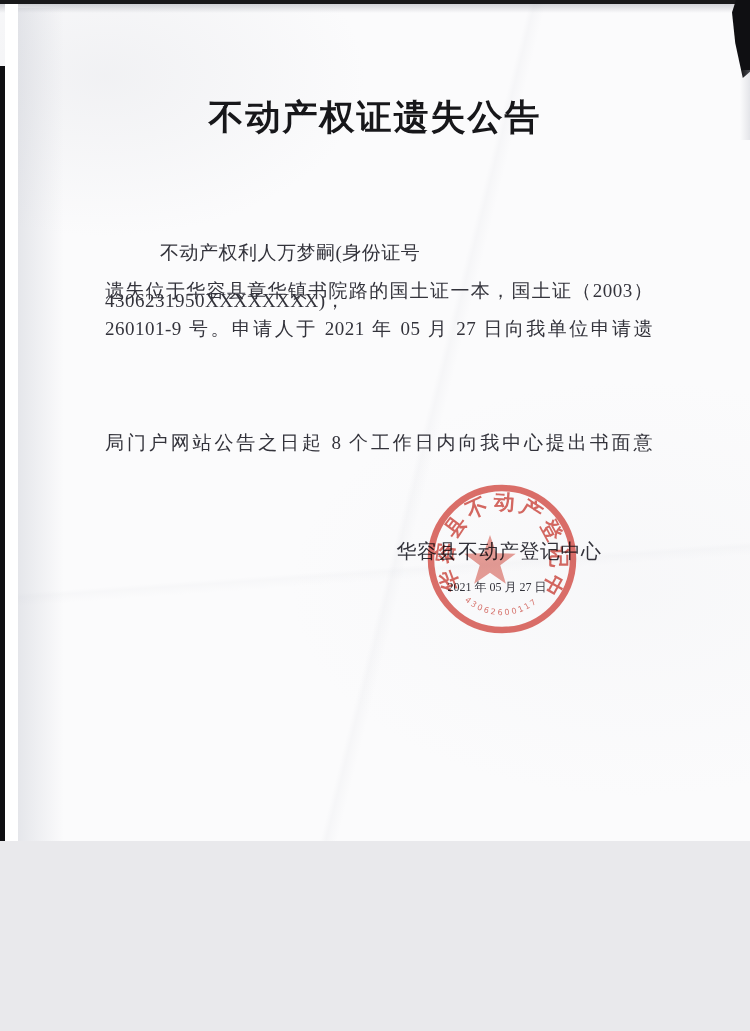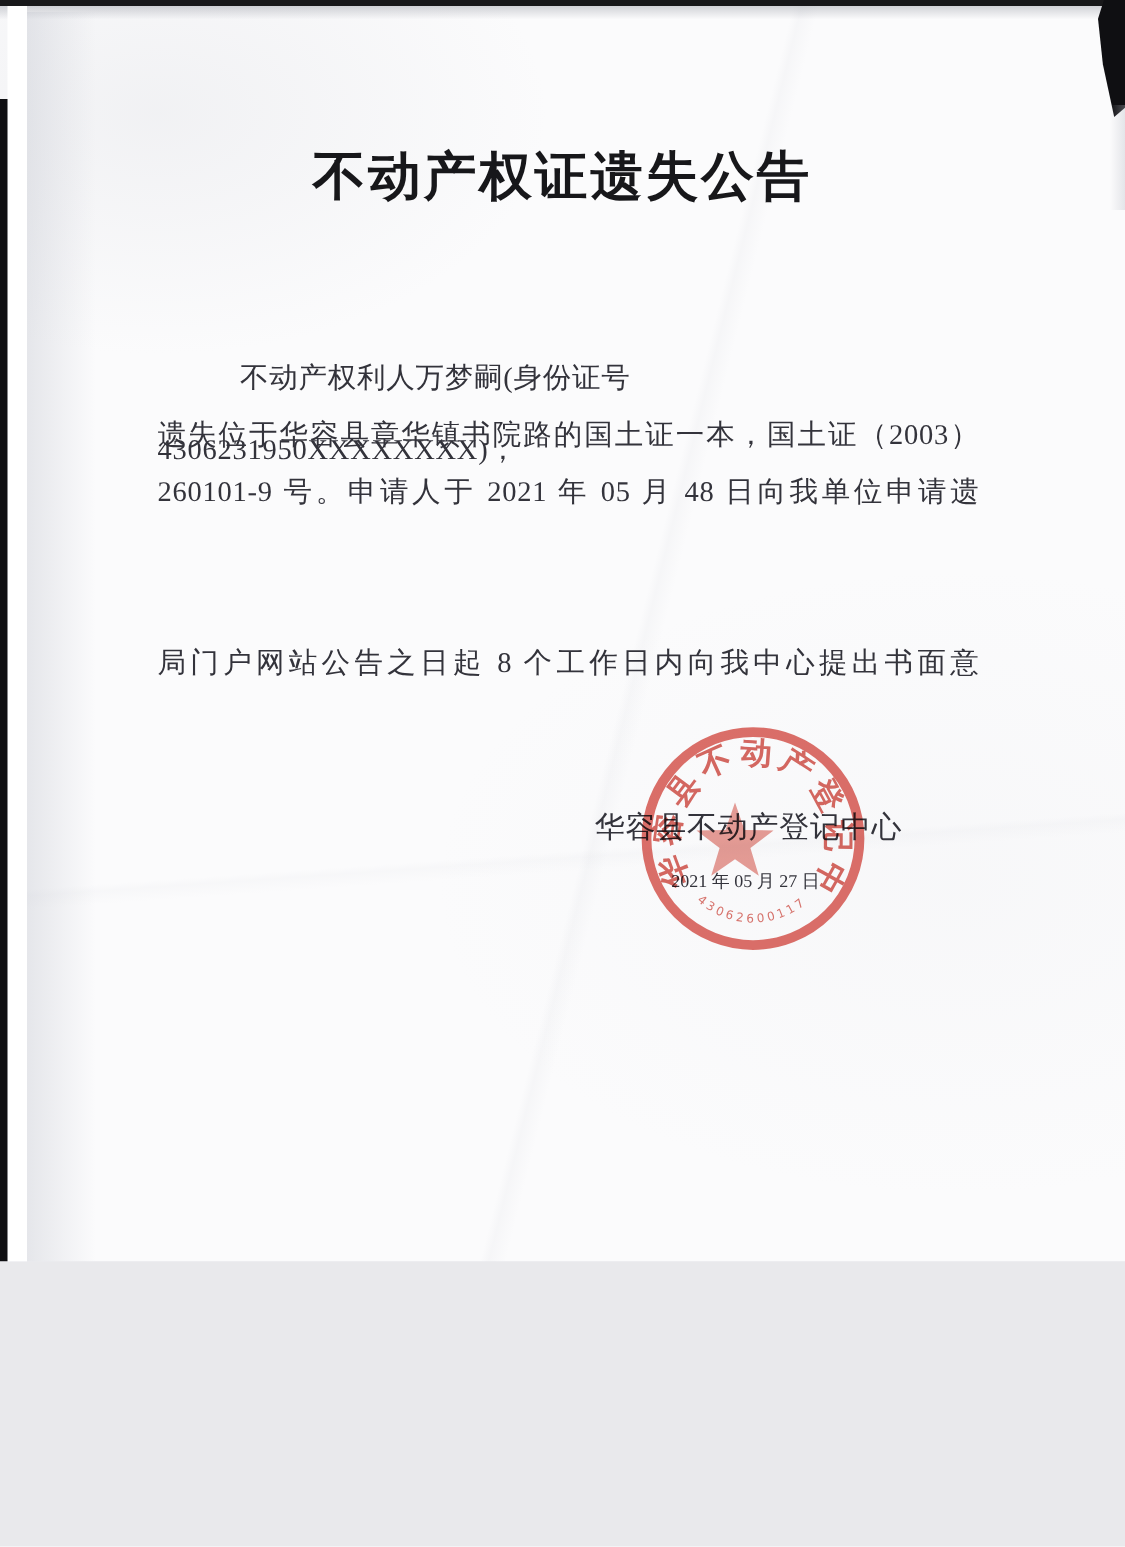--- a/index.html
+++ b/index.html
@@ -52,21 +52,21 @@
   <div class="band-left"></div>
   <div class="edge-top"></div>
   <div class="wedge-right"></div>
   <div class="shadow-right"></div>
   <div class="edge-left"></div>
 
   <div class="title">不动产权证遗失公告</div>
 
   <div class="bline indent" style="top:229px">不动产权利人万梦嗣(身份证号 4306231950XXXXXXXX)，</div>
   <div class="bline just" style="top:267px">遗失位于华容县章华镇书院路的国土证一本，国土证（2003）</div>
-  <div class="bline just" style="top:305px">260101-9 号。申请人于 2021 年 05 月 48 日向我单位申请遗</div>
+  <div class="bline just" style="top:305px">260101-9 号。申请人于 2021 年 05 月 27 日向我单位申请遗</div>
   <div class="bline just" style="top:419px">局门户网站公告之日起 8 个工作日内向我中心提出书面意</div>
 
   <div class="sig">华容县不动产登记中心</div>
   <div class="date">2021 年 05 月 27 日</div>
 
   <svg class="seal" viewBox="-85 -85 170 170">
     <defs>
       <path id="sealArc" d="M -40.45 29.4 A 50 50 0 1 1 40.45 29.4" fill="none"></path>
       <path id="serialArc" d="M -38.9 40.3 A 56 56 0 0 0 38.9 40.3" fill="none"></path>
     </defs>

